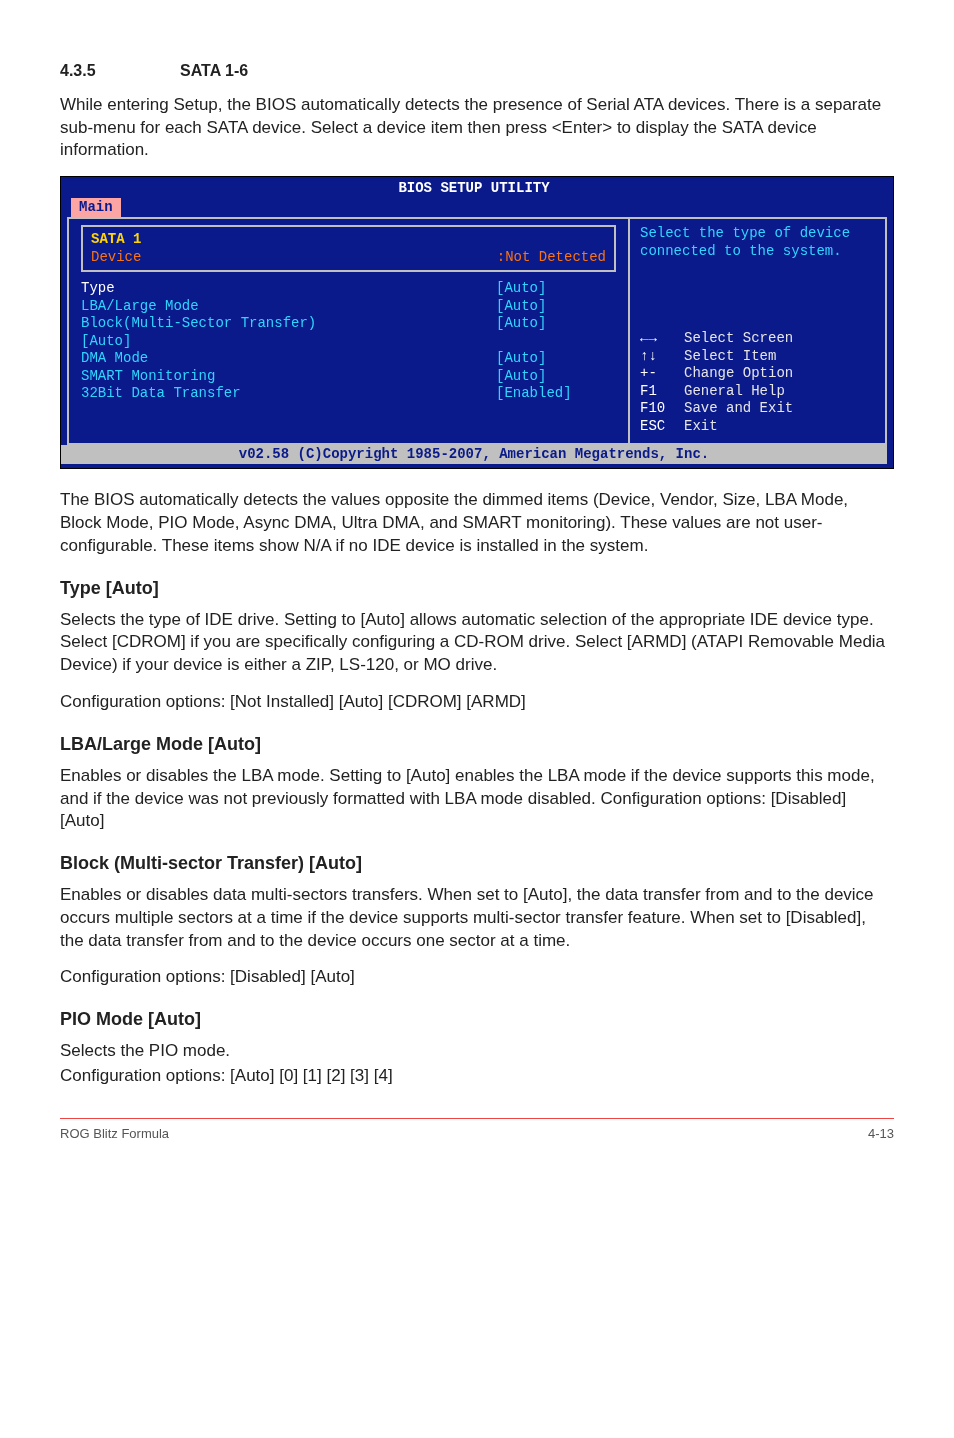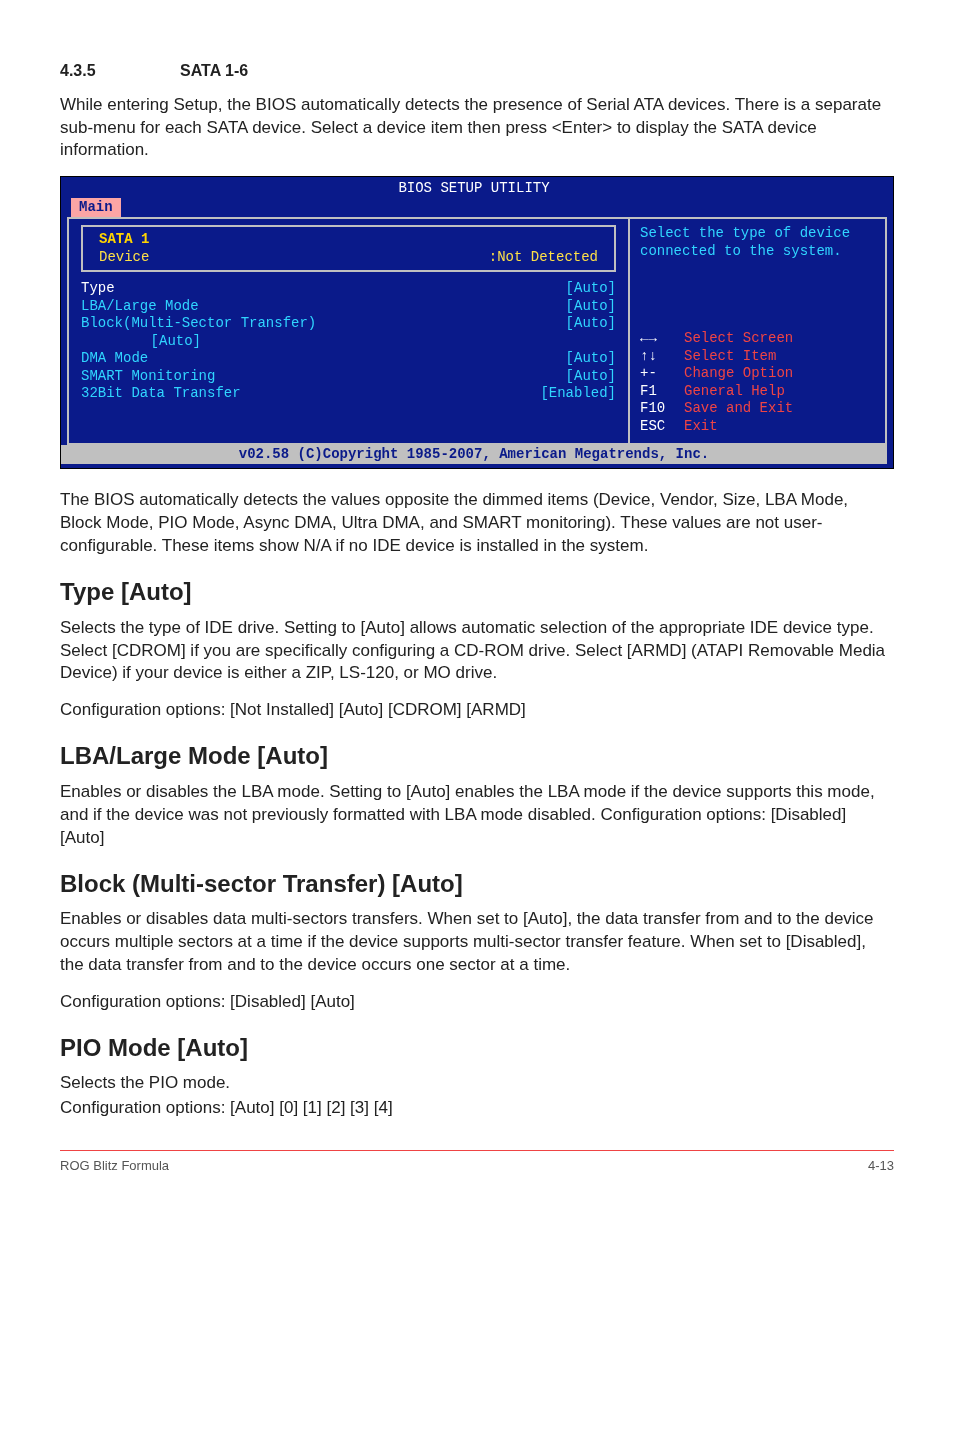--- a/index.html
+++ b/index.html
@@ -12,38 +12,38 @@
     line-height: 1.35;
   }
   h2.section-num {
     font-size: 16px;
     font-weight: bold;
     margin: 0 0 12px 0;
   }
   h2.section-num .num { display: inline-block; width: 120px; }
   p { margin: 0 0 14px 0; }
   h3.subhead {
-    font-size: 24px;
+    font-size: 18px;
     font-weight: bold;
     margin: 18px 0 8px 0;
   }
   .bios-box {
     border: 1px solid #000;
     background: #0a1a8a;
     color: #fff;
     font-family: "Courier New", monospace;
     font-size: 14px;
     line-height: 1.25;
     margin: 8px 0 20px 0;
   }
   .bios-title {
     text-align: center;
     color: #fff;
     padding: 3px 6px 0 0;
-    font-weight: normal;
+    font-weight: bold;
   }
   .bios-tabbar {
     color: #fff;
     padding: 0 0 0 10px;
   }
   .bios-tab {
     display: inline-block;
     background: #fca5a5;
     color: #0a1a8a;
     padding: 1px 8px 1px 8px;
@@ -57,48 +57,48 @@
     flex: 1;
     border: 2px solid #c0c0c0;
     border-right: none;
     margin: 0 0 0 6px;
     padding: 6px 12px 40px 12px;
     position: relative;
   }
   .bios-inner {
     border: 2px solid #c0c0c0;
     margin: 0 0 8px 0;
-    padding: 4px 16px;
+    padding: 4px 8px;
   }
   .bios-right {
     width: 235px;
     border: 2px solid #c0c0c0;
     margin: 0 6px 0 0;
     padding: 6px 10px;
     color: #22d3ee;
     position: relative;
   }
   .bios-row { display: flex; }
   .bios-label { flex: 1; }
-  .bios-val { width: 120px; text-align: right; }
+  .bios-val { width: 120px; }
   .yellow { color: #ffd400; font-weight: bold; }
   .cyan { color: #30d5ff; }
-  .grey { color: #fde047; }
+  .grey { color: #f97316; }
   .white { color: #ffffff; }
   .bios-footer {
     background: #c0c0c0;
     color: #0a1a8a;
     text-align: center;
     font-weight: bold;
     padding: 1px 0;
     margin: 0 6px 4px 0;
   }
   .nav-block { margin-top: 70px; }
   .nav-block .bios-row .key { width: 44px; color: #fff; }
-  .nav-block .bios-row .act { color: #ef4444; }
+  .nav-block .bios-row .act { color: #e5e5e5; }
   .page-footer {
     border-top: 1px solid #ef4444;
     margin-top: 30px;
     padding-top: 6px;
     font-size: 13px;
     color: #555;
     display: flex;
     justify-content: space-between;
   }
 </style>

